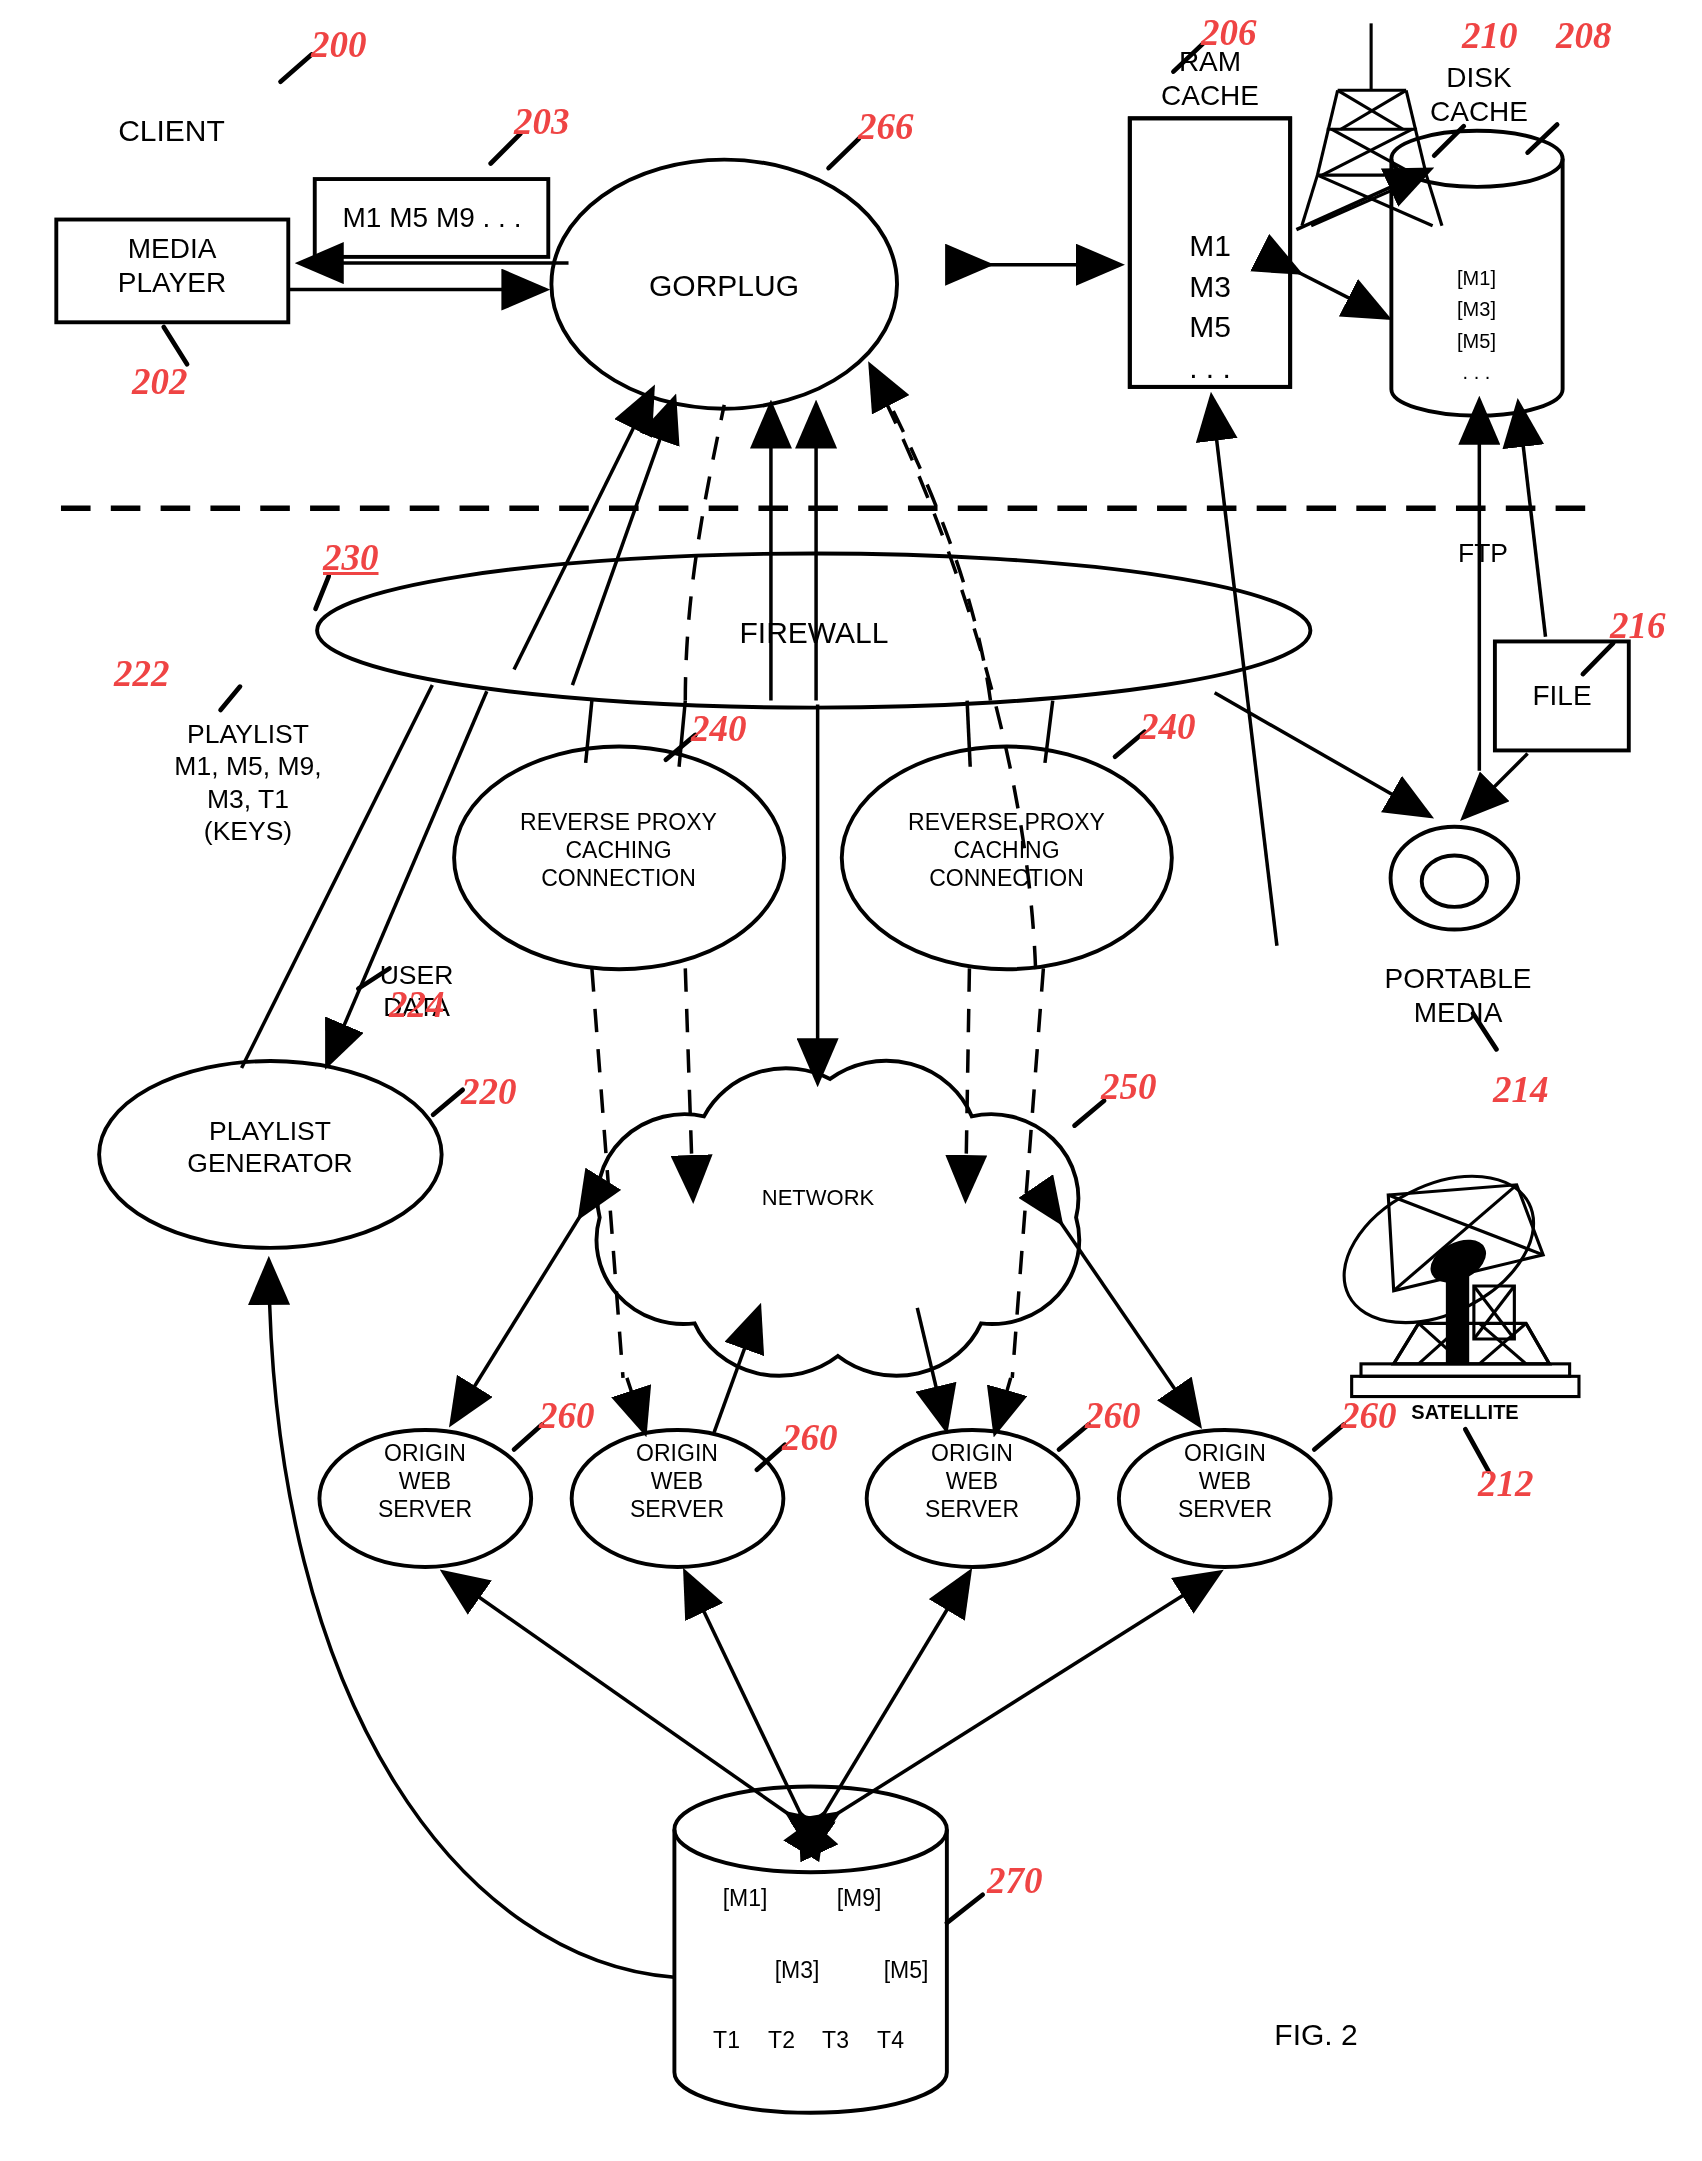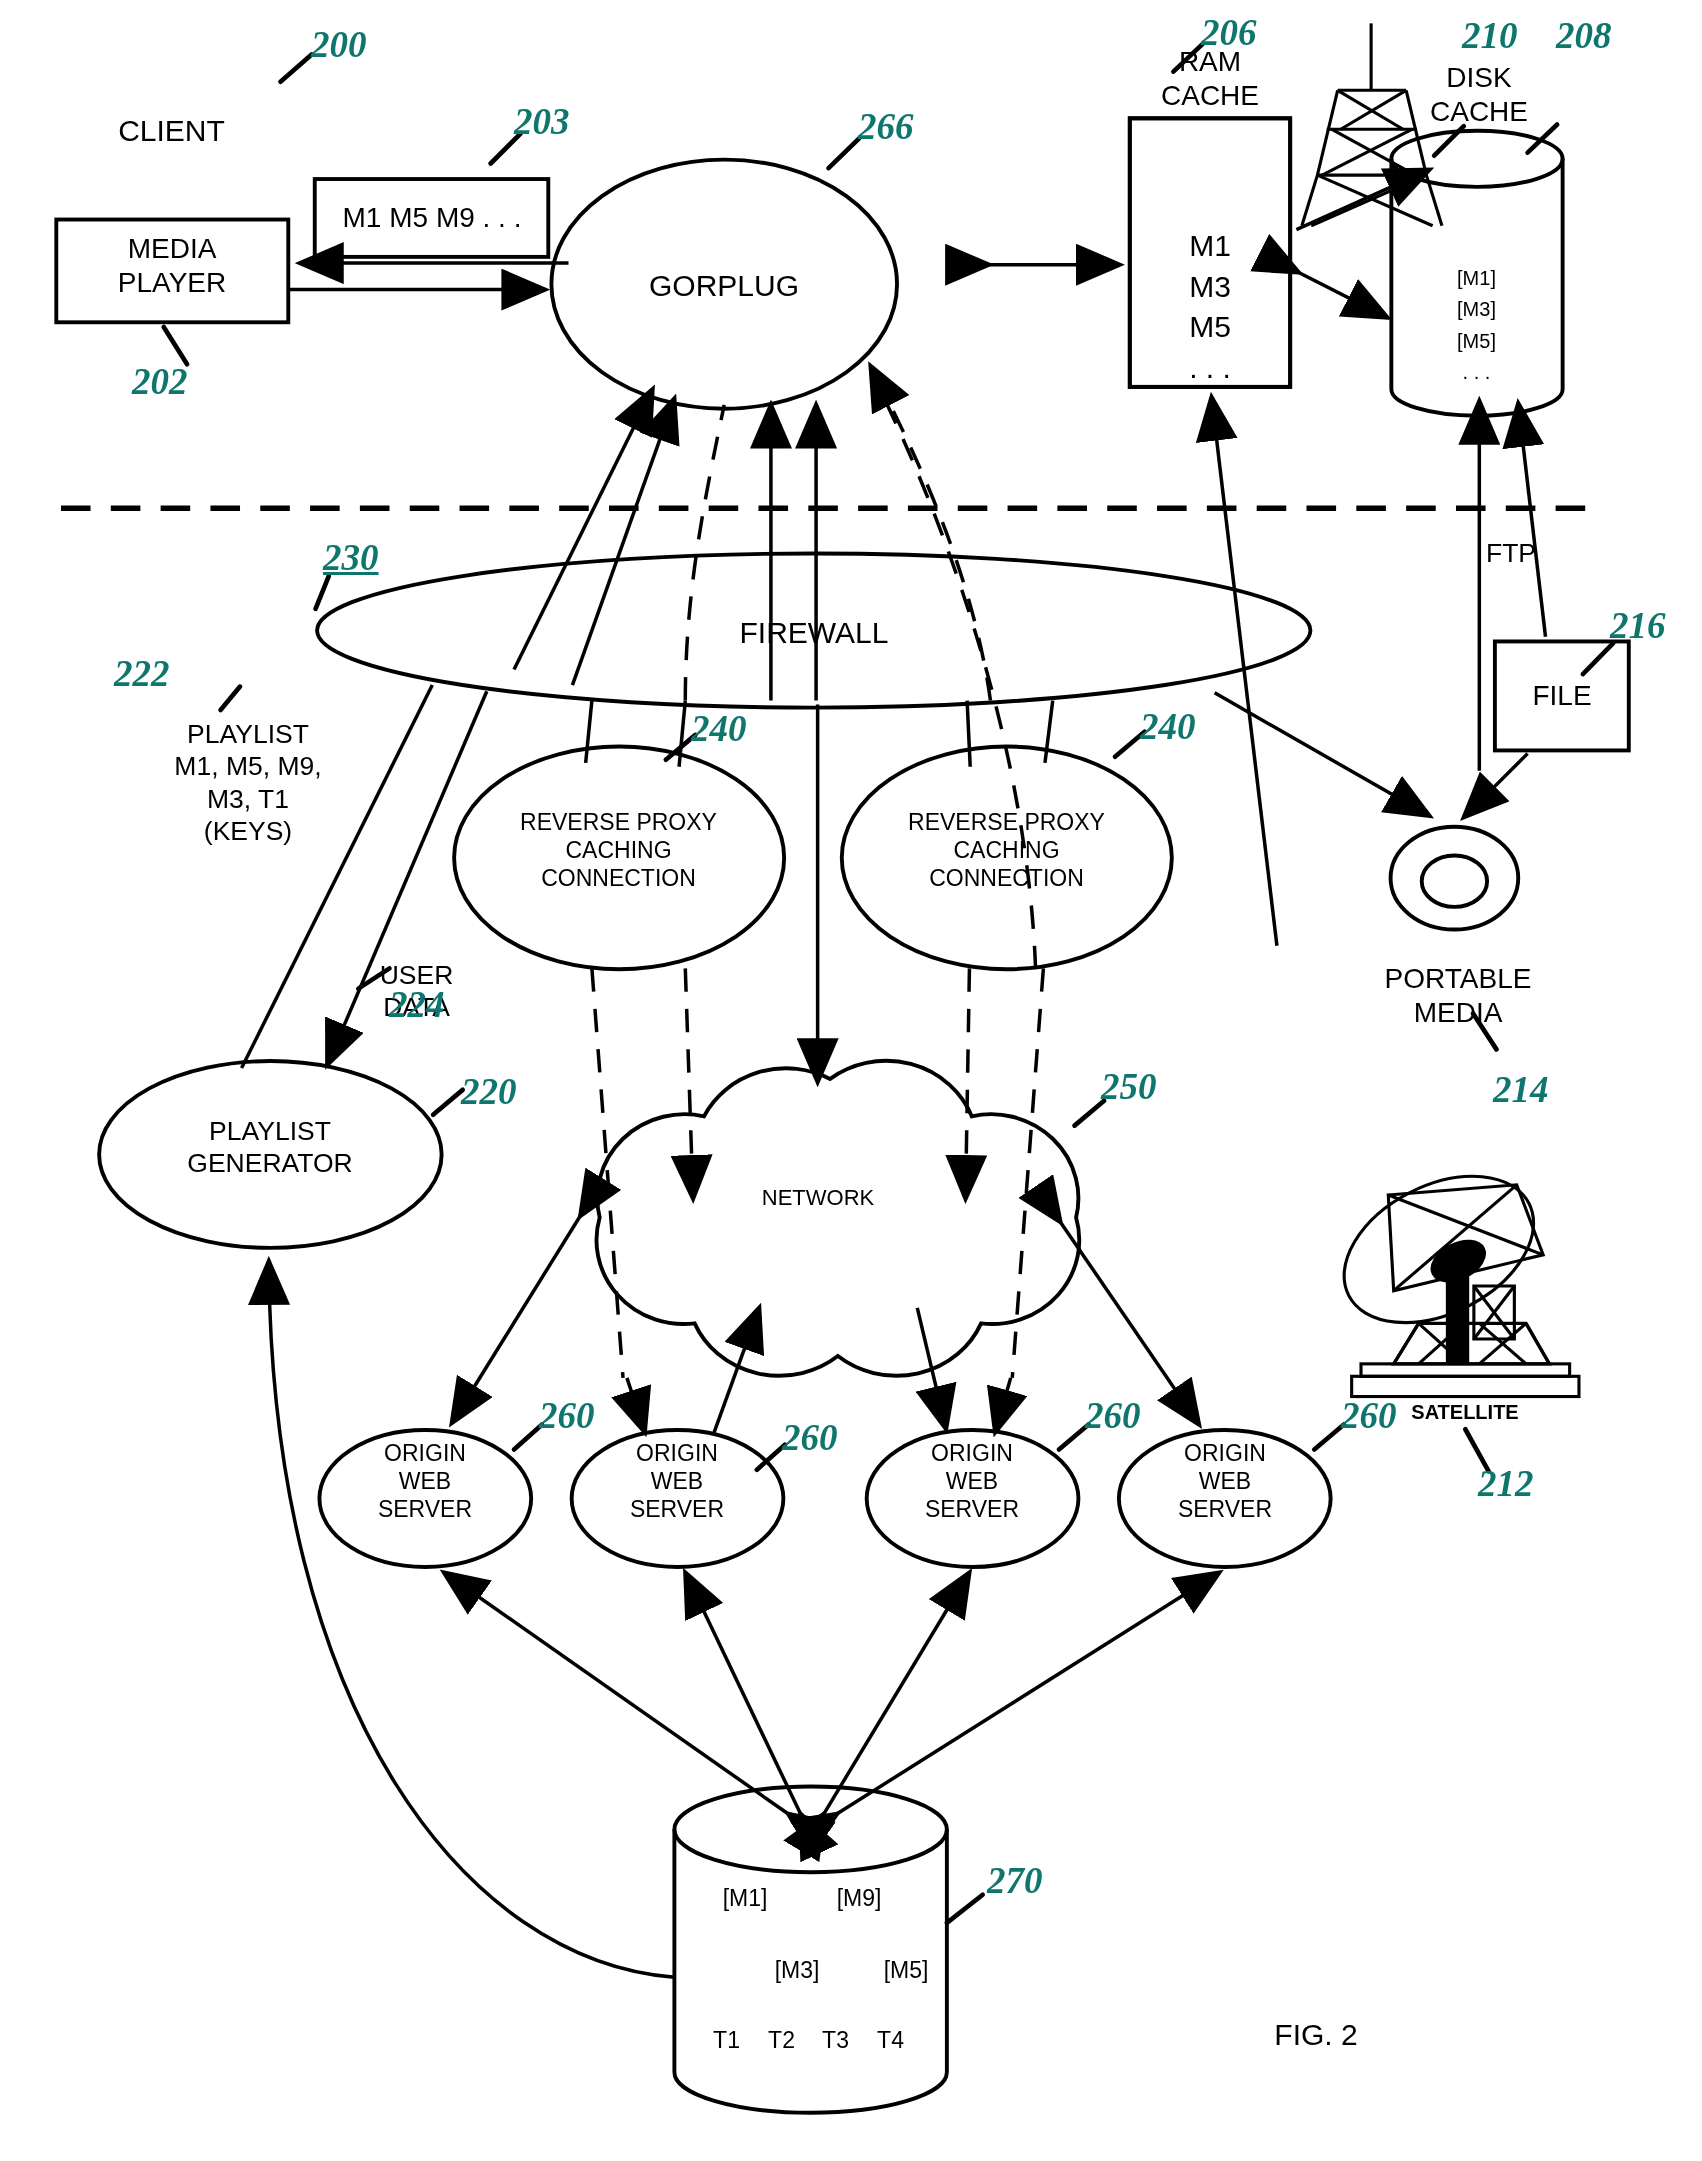--- a/index.html
+++ b/index.html
@@ -2,21 +2,21 @@
 <html style="font-size:12.5px"><head>
 <meta charset="utf-8">
 <title>FIG. 2 Patent Diagram</title>
 <style>
   html,body{margin:0;padding:0;background:#fff;}
   body{font-family:"Liberation Sans", sans-serif;}
   #stage{position:relative;width:1703px;height:2161px;background:#fff;overflow:hidden;}
   svg#canvas{position:absolute;left:0;top:0;width:1703px;height:2161px;}
   .lbl{position:absolute;color:#000;text-align:center;line-height:1.22;white-space:pre;
        font-family:"Liberation Sans", sans-serif;}
-  .refnum{position:absolute;color:#0f766e;font-family:"Liberation Serif", serif;
+  .refnum{position:absolute;color:#ef4444;font-family:"Liberation Serif", serif;
           font-style:italic;font-weight:700;white-space:pre;}
   .t38{font-size:30px;}
   .t36{font-size:28px;}
   .t34{font-size:26.5px;}
   .t30{font-size:23px;}
   .t28{font-size:22px;}
   .t26{font-size:20px;}
   .t48{font-size:37px;}
 </style>
 </head>
@@ -289,21 +289,21 @@
 <div class="lbl t30" style="left:871px;top:1439px;width:202px;">ORIGIN
 WEB
 SERVER</div>
 <div class="refnum t48" style="left:1085px;top:1394px;">260</div>
 
 <div class="lbl t30" style="left:1124px;top:1439px;width:202px;">ORIGIN
 WEB
 SERVER</div>
 <div class="refnum t48" style="left:1341px;top:1394px;">260</div>
 
-<div class="lbl t34" style="left:1458px;top:537px;width:93px;text-align:left;margin-left:28px;">FTP</div>
+<div class="lbl t34" style="left:1458px;top:537px;width:93px;text-align:left;">FTP</div>
 
 <div class="lbl t36" style="left:1495px;top:679px;width:134px;">FILE</div>
 <div class="refnum t48" style="left:1610px;top:604px;">216</div>
 
 <div class="lbl t36" style="left:1345px;top:962px;width:226px;">PORTABLE
 MEDIA</div>
 <div class="refnum t48" style="left:1493px;top:1068px;">214</div>
 
 <div class="lbl t26" style="left:1356px;top:1400px;width:218px;font-weight:bold;">SATELLITE</div>
 <div class="refnum t48" style="left:1478px;top:1462px;">212</div>

